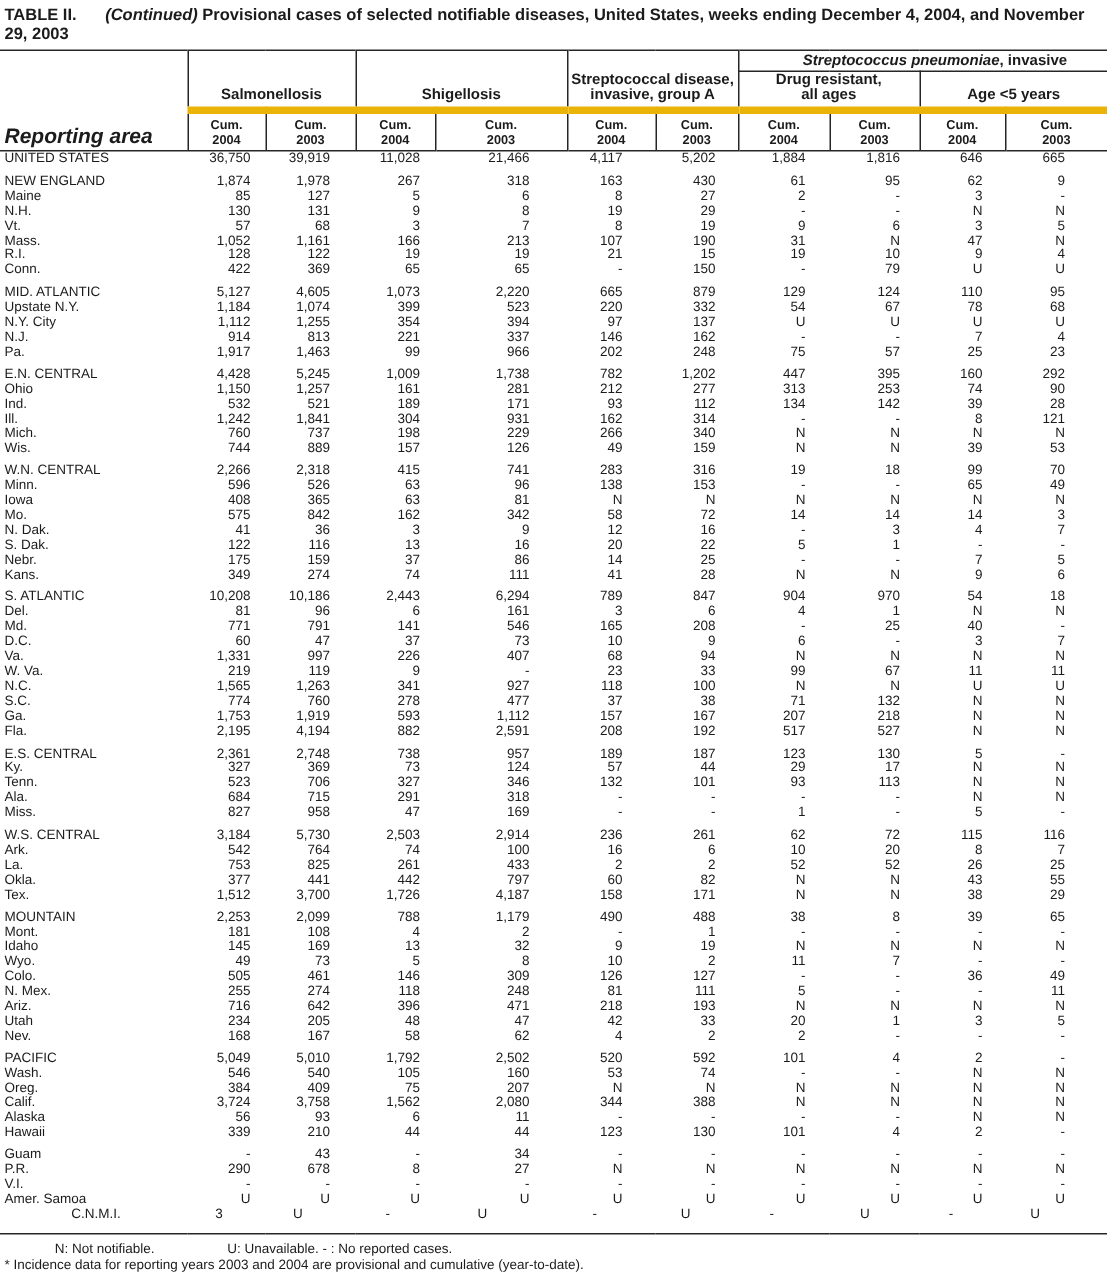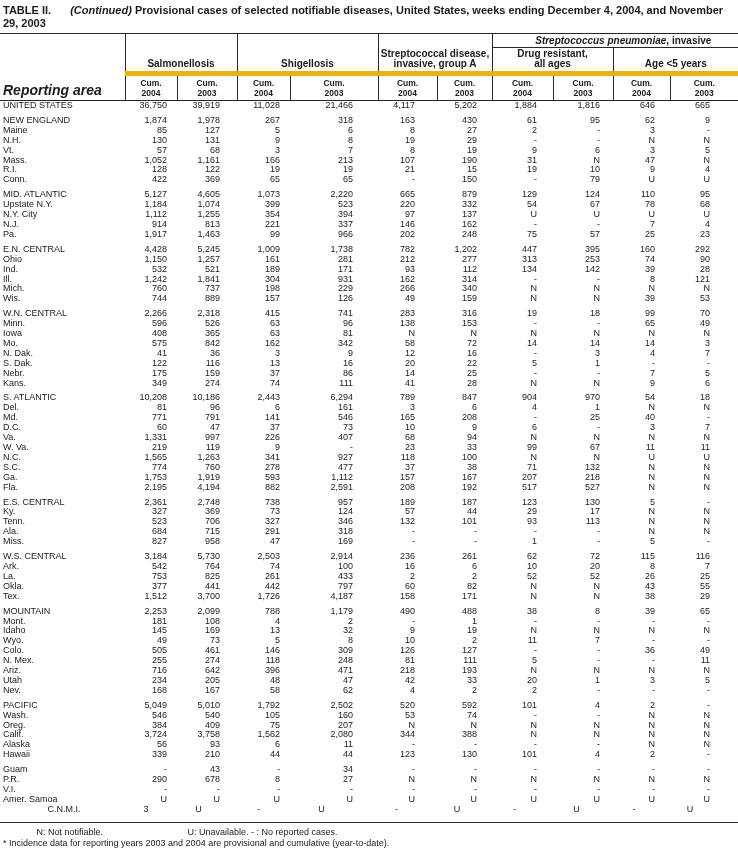--- a/index.html
+++ b/index.html
@@ -26,21 +26,21 @@
   td.num{text-align:right;white-space:nowrap;}
   tr.gap td{padding-top:5px;}
   tbody tr.last td{padding-bottom:7px;border-bottom:1px solid #262626;text-align:center;}
   .p1{padding-right:10px;}.p2{padding-right:17px;}.p3{padding-right:10px;}
   .p4{padding-right:25px;}.p5{padding-right:22px;}.p6{padding-right:15px;}
   .p7{padding-right:16px;}.p8{padding-right:13px;}.p9{padding-right:15px;}
   .p10{padding-right:28px;}
   .footer{padding:4px 3px 0 3px;font-size:9px;line-height:11px;}
   .legend span{display:inline-block;text-align:right;}
   .legend .l1{width:100px;}
-  .legend .l2{width:107px;margin-left:36px;}
+  .legend .l2{width:107px;}
 </style>
 </head>
 <body>
 
 <div class="page">
 
   <div class="title">
     <div><span>TABLE II.</span><span class="italic"> (Continued) </span><span>Provisional cases of selected notifiable diseases, United States, weeks ending December 4, 2004, and November 29, 2003</span></div>
   </div>
 

